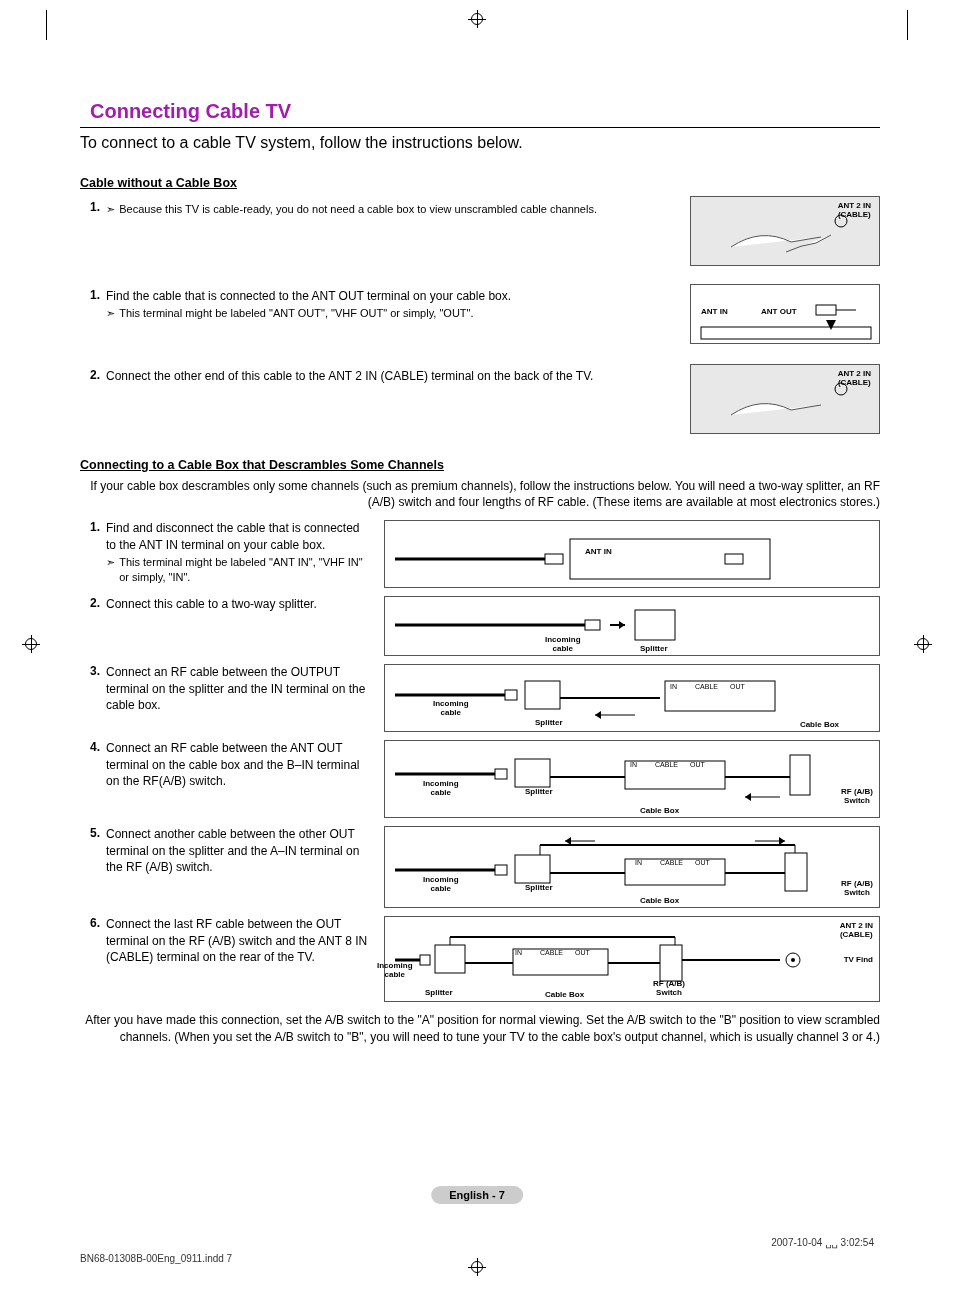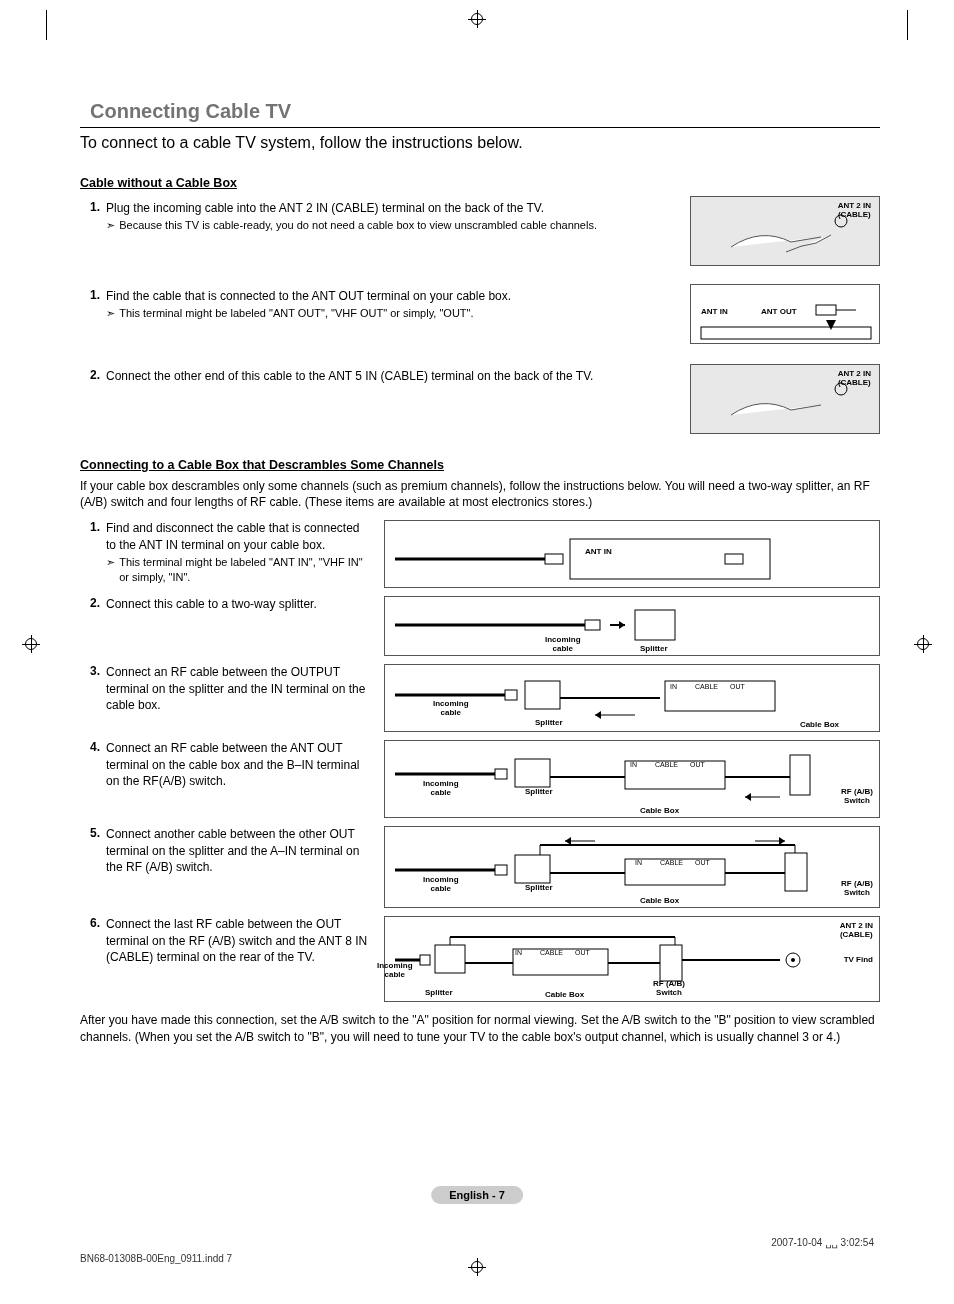--- a/index.html
+++ b/index.html
@@ -25,21 +25,21 @@
   .reg-mark .circ{position:absolute;left:3px;top:3px;width:12px;height:12px;border:1px solid #000;border-radius:50%;}
   .reg-top{left:468px;top:10px;}
   .reg-left{left:22px;top:635px;}
   .reg-right{right:22px;top:635px;}
   .reg-bottom{left:468px;bottom:28px;}
 
   h1.title {
     font-size: 20px;
     font-weight: bold;
     margin: 0 0 4px 10px;
-    color: #737373;
+    color: #a21caf;
   }
   .title-rule { border-top:1px solid #000; margin:2px 0 6px 0;}
   .intro { margin: 4px 0 6px 0; font-size:16px;}
   .sub { font-weight: bold; text-decoration: underline; margin: 24px 0 6px 0; font-size:12.5px;}
   .step-row { display:flex; align-items:flex-start; margin:4px 0;}
   .step-num { font-weight:bold; width:20px; flex-shrink:0; text-align:right; margin-right:6px;}
   .step-body { flex:1; font-size:12px; line-height:1.35;}
   .note { display:flex; align-items:flex-start; margin-top:2px; font-size:11px;}
   .note-icon { margin-right:4px; flex-shrink:0;}
   .two-col { display:flex; gap:14px; align-items:flex-start;}
@@ -63,21 +63,21 @@
   .d-lbl{position:absolute; font-size:8px; font-weight:bold;}
   .footer-bar{
     position:absolute; left:50%; transform:translateX(-50%);
     bottom:100px;
     background:#ccc; border-radius:10px; padding:3px 18px;
     font-size:11px; font-weight:bold;
   }
   .foot-left{position:absolute; left:80px; bottom:40px; font-size:10px; color:#333;}
   .foot-right{position:absolute; right:80px; bottom:56px; font-size:10px; color:#333;}
   .section{ margin-bottom:18px;}
-  .para{font-size:12px; line-height:1.35; margin:6px 0;}
+  .para{font-size:12px; line-height:1.35; margin:6px 0;text-align:right;}
 </style>
 </head>
 <body>
 
 <div class="reg-mark reg-top">
     <span class="circ"></span>
   </div>
 <div class="reg-mark reg-left">
     <span class="circ"></span>
   </div>
@@ -96,21 +96,20 @@
   <div class="title-rule"></div>
   <div class="intro">To connect to a cable TV system, follow the instructions below.</div>
 
   <div class="section">
     <div class="sub">Cable without a Cable Box</div>
     <div class="two-col">
       <div class="left-col">
         <div class="step-row">
           <div class="step-num">1.</div>
           <div class="step-body">
-            <span>Plug the incoming cable into the ANT 2 IN (CABLE) terminal on the back of the TV.</span>
             <div class="note">
               <span class="note-icon">➣</span>
               <span>Because this TV is cable-ready, you do not need a cable box to view unscrambled cable channels.</span>
             </div>
           </div>
         </div>
       </div>
       <div class="diagram-box">
         <div class="diagram-label" style="right:8px;top:4px;text-align:center;white-space:pre;">ANT 2 IN
 (CABLE)</div>
@@ -147,21 +146,21 @@
           <rect x="10" y="42" width="170" height="12" fill="none" stroke="#000"></rect>
         </svg>
       </div>
     </div>
     <div style="height:20px;"></div>
     <div class="two-col">
       <div class="left-col">
         <div class="step-row">
           <div class="step-num">2.</div>
           <div class="step-body">
-            <span>Connect the other end of this cable to the ANT 5 IN (CABLE) terminal on the back of the TV.</span>
+            <span>Connect the other end of this cable to the ANT 2 IN (CABLE) terminal on the back of the TV.</span>
           </div>
         </div>
       </div>
       <div class="diagram-box">
         <div class="diagram-label" style="right:8px;top:4px;text-align:center;white-space:pre;">ANT 2 IN
 (CABLE)</div>
         <svg width="190" height="70">
           <circle cx="150" cy="24" r="6" fill="none" stroke="#000"></circle>
           <path d="M 40 50 Q 70 30 100 45 L 130 40" fill="#fff" stroke="#555"></path>
         </svg>

